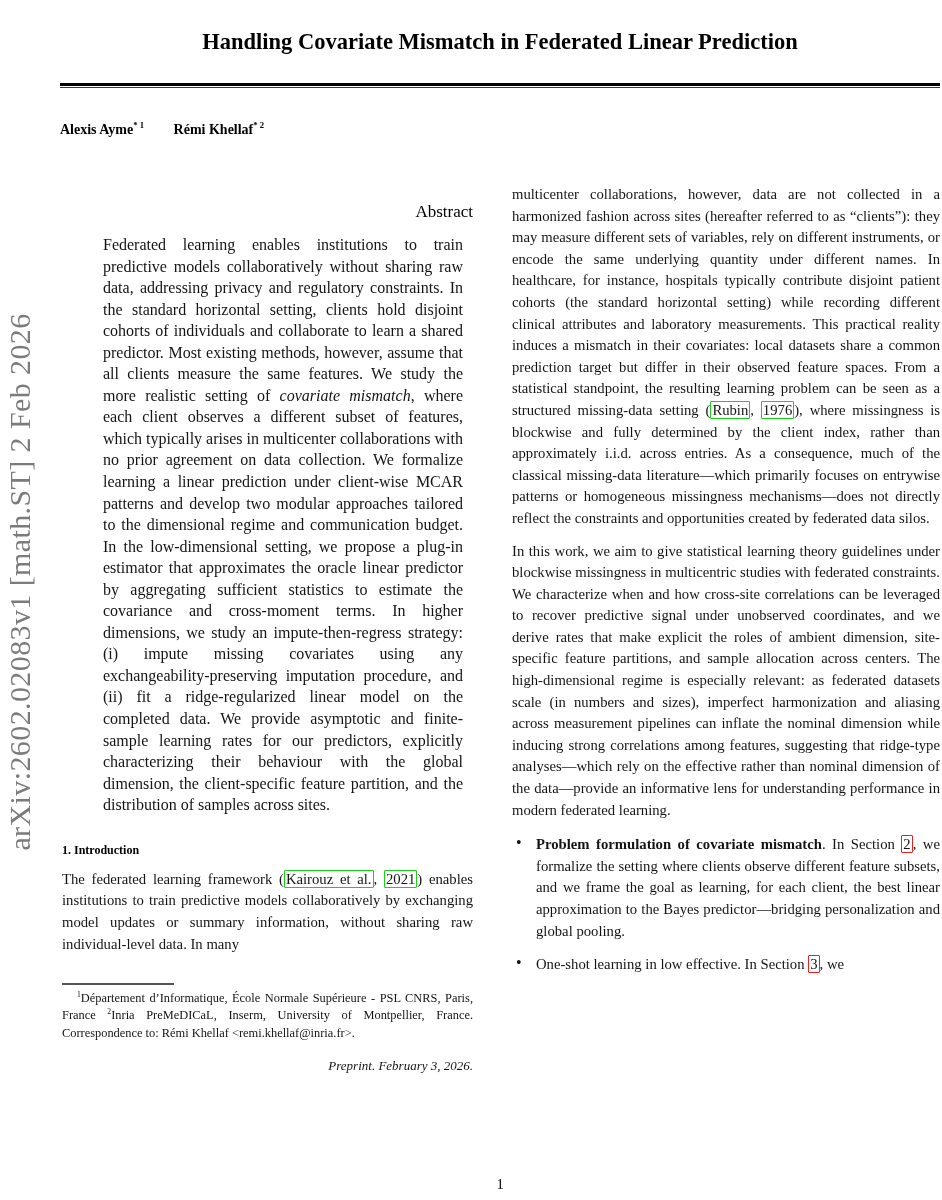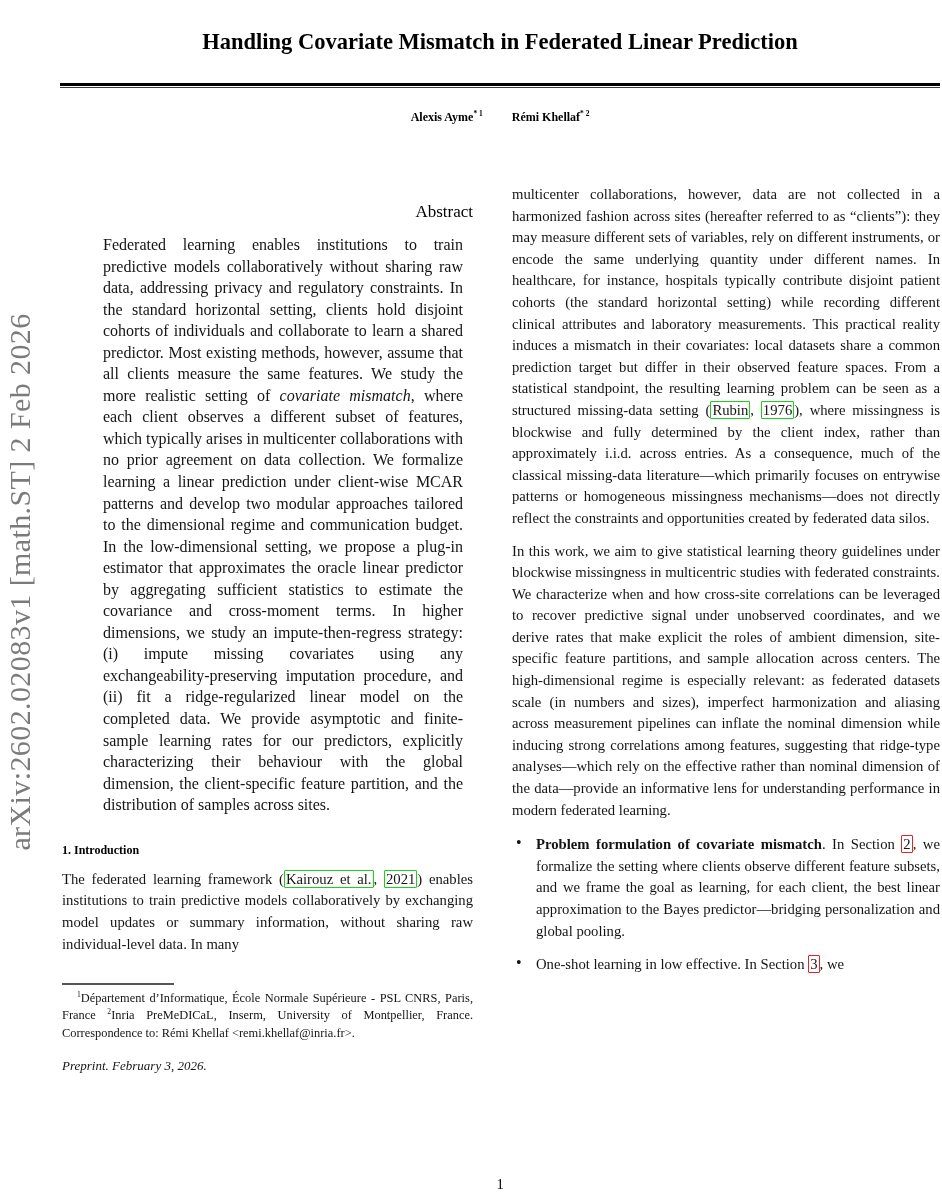--- a/index.html
+++ b/index.html
@@ -15,22 +15,22 @@
     letter-spacing:0.4px;
   }
   .paper-title {
     position:absolute; top:29px; left:60px; width:880px;
     text-align:center; font-size:22.5px; font-weight:bold; color:#000;
   }
   .title-rule { position:absolute; top:83px; left:60px; width:880px; }
   .rule-thick { height:3px; background:#000; }
   .rule-thin  { height:1px; background:#3a3a3a; margin-top:1px; }
   .authors {
-    position:absolute; top:110px; left:60px; width:880px;
-    text-align:center; font-size:12px; font-weight:bold; color:#000;
+    position:absolute; top:122px; left:60px; width:880px;
+    font-size:14px; font-weight:bold; color:#000;
   }
   .authors .author + .author { margin-left:26px; }
   sup { vertical-align:super; font-size:62%; line-height:0; }
   .columns {
     position:absolute; top:184px; left:62px; width:878px;
     display:flex; gap:39px; align-items:flex-start;
   }
   .col-left  { width:411px; }
   .col-right { width:428px; }
   .abstract-heading {
@@ -48,21 +48,21 @@
   }
   .body-para { font-size:14.7px; line-height:21.6px; text-align:justify; }
   .col-right .body-para + .body-para { margin-top:11px; }
   .cite-link { border:1.5px solid #19d119; padding:0 1px; border-radius:1px; }
   .ref-link  { border:1.5px solid #e42222; padding:0 1px; border-radius:1px; }
   .footnote-block { margin-top:28px; }
   .footnote-rule { width:112px; height:1.5px; background:#555; margin-bottom:5px; }
   .footnote-text {
     font-size:12.4px; line-height:17.6px; text-align:justify; text-indent:15px;
   }
-  .preprint-line { margin-top:16px; font-style:italic; font-size:13px; }
+  .preprint-line { margin-top:16px; font-style:italic; font-size:13px;text-align:right; }
   .lead-bold { font-weight:bold; }
   .bullet-list { margin-top:13px; }
   .bullet-item { display:flex; margin-top:12px; }
   .bullet-item:first-child { margin-top:0; }
   .bullet-marker { width:24px; flex:0 0 24px; padding-left:4px; }
   .bullet-body { flex:1; font-size:14.7px; line-height:21.6px; text-align:justify; }
   .page-number {
     position:absolute; top:1176px; left:60px; width:880px;
     text-align:center; font-size:14.5px; color:#000;
   }

